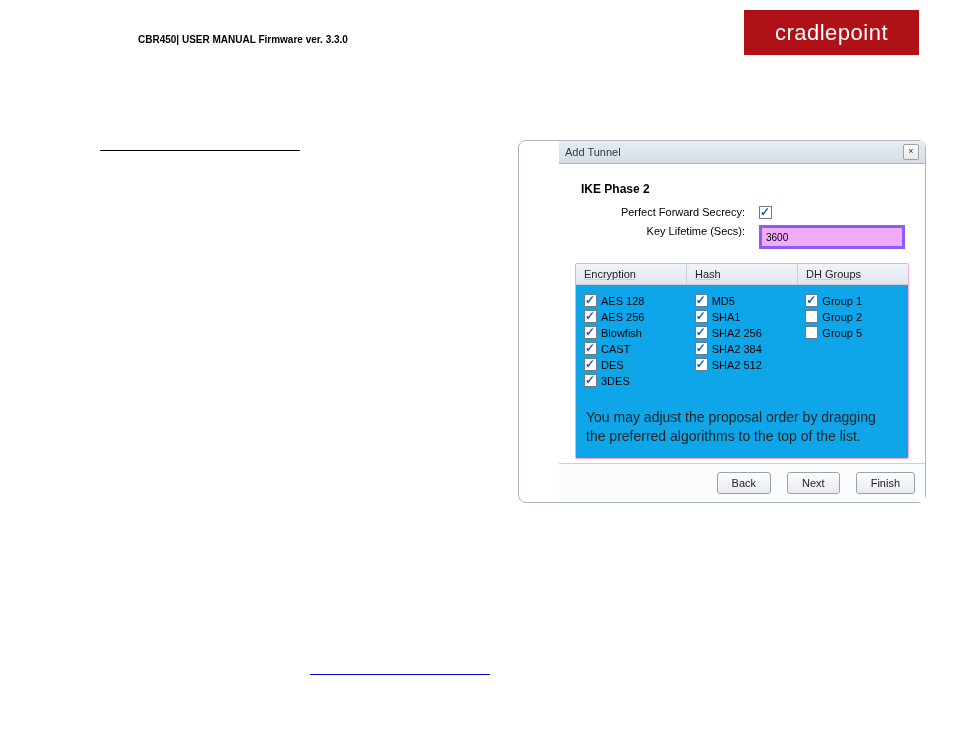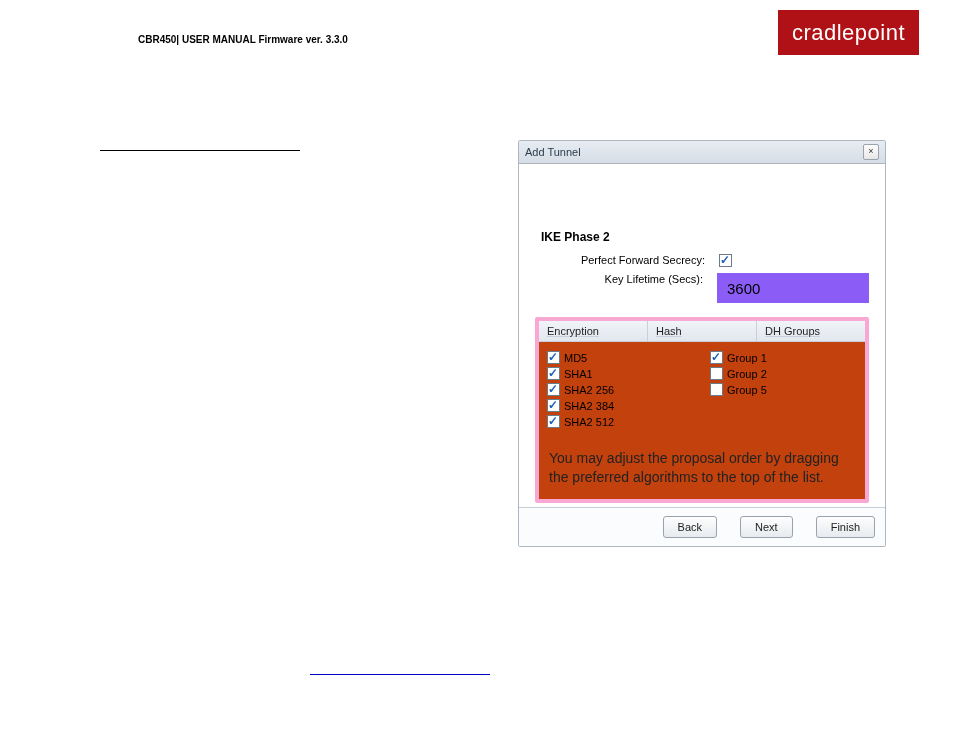--- a/index.html
+++ b/index.html
@@ -22,21 +22,21 @@
     left: 98px;
     top: 34px;
     font-size: 10px;
     font-weight: bold;
     margin-left: 40px;
   }
   .logo {
     position: absolute;
     right: 35px;
     top: 10px;
-    width: 141px;
+    width: 175px;
     height: 45px;
     background: #b01116;
     color: #fff;
     font-size: 22px;
     line-height: 45px;
     text-align: center;
     letter-spacing: 0.5px;
     font-family: Arial, Helvetica, sans-serif;
   }
   .section-underline {
@@ -54,24 +54,25 @@
     border-bottom: 1px solid #0000cc;
   }
 
   
   .dialog {
     position: absolute;
     left: 518px;
     top: 140px;
     width: 366px;
     border: 1px solid #aeb6c0;
-    border-radius: 2px;
+    border-radius: 8px;
     background: #fff;
     font-size: 11px;
     color: #000;
+    padding-left: 40px;
   }
   .dialog-titlebar {
     height: 22px;
     background: linear-gradient(#e7ecf2, #d6dde6);
     border-bottom: 1px solid #aeb6c0;
     display: flex;
     align-items: center;
     justify-content: space-between;
     padding: 0 6px;
   }
@@ -86,45 +87,44 @@
     border-radius: 2px;
     background: linear-gradient(#fdfdfd,#e7e7e7);
     font-size: 9px;
     line-height: 12px;
     text-align: center;
     color: #333;
     cursor: pointer;
   }
   .dialog-body {
     padding: 14px 16px 4px 16px;
-    margin-top: 48px;
   }
   .section-title {
     font-weight: bold;
     font-size: 12px;
     margin: 4px 0 10px 6px;
   }
   .form-row {
     display: flex;
     margin: 6px 0;
     gap: 8px;
   }
   .form-label {
     width: 170px;
     text-align: right;
     padding-right: 6px;
     font-size: 11px;
   }
   .text-input {
-    border: 6px solid #8b5cf6;
+    border: 3px solid #8b5cf6;
     height: 18px;
     width: 132px;
-    font-size: 15px;
+    font-size: 10px;
     padding: 0 4px;
-    background:#8b5cf6;
+    background:#f0abfc;
   }
   .chk {
     appearance: none;
     width: 13px;
     height: 13px;
     border: 1px solid #6a7b8d;
     background: #fff;
     position: relative;
     vertical-align: middle;
     margin: 0;
@@ -133,24 +133,24 @@
     content: "✓";
     position: absolute;
     left: 0px;
     top: -2px;
     font-size: 12px;
     color: #1b5fb5;
     font-weight: bold;
   }
 
   .cols-panel {
-    border: 4px solid #f9a8d4;
+    border: 1px solid #f9a8d4;
     border-radius: 2px;
     margin-top: 14px;
-    background: #c2410c;
+    background: #0ea5e9;
   }
   .cols-header {
     display: flex;
     background: linear-gradient(#f1f4f8,#e2e7ee);
     border-bottom: 1px solid #c8cfd8;
   }
   .cols-header > div {
     flex: 1;
     padding: 4px 8px;
     font-size: 11px;
@@ -179,21 +179,21 @@
     padding: 10px 10px 12px 10px;
     font-size: 14px;
     color: #222;
     line-height: 1.35;
   }
   .dialog-footer {
     border-top: 1px solid #c8cfd8;
     padding: 8px 10px;
     display: flex;
     justify-content: flex-end;
-    gap: 23px;
+    gap: 16px;
     background: #fbfcfd;
   }
   .btn {
     border: 1px solid #9aa3ad;
     background: linear-gradient(#fdfdfd,#e7ebef);
     border-radius: 3px;
     padding: 4px 14px;
     font-size: 11px;
     color: #222;
     cursor: pointer;
@@ -226,20 +226,46 @@
         <input type="text" class="text-input" value="3600" style="">
       </div>
 
       <div class="cols-panel">
         <div class="cols-header">
           <div>Encryption</div>
           <div>Hash</div>
           <div>DH Groups</div>
         </div>
         <div class="cols-body">
+          <div>
+            <div class="opt">
+                <input type="checkbox" class="chk" checked="" style="">
+                <span>AES 128</span>
+              </div>
+            <div class="opt">
+                <input type="checkbox" class="chk" checked="" style="">
+                <span>AES 256</span>
+              </div>
+            <div class="opt">
+                <input type="checkbox" class="chk" checked="" style="">
+                <span>Blowfish</span>
+              </div>
+            <div class="opt">
+                <input type="checkbox" class="chk" checked="" style="">
+                <span>CAST</span>
+              </div>
+            <div class="opt">
+                <input type="checkbox" class="chk" checked="" style="">
+                <span>DES</span>
+              </div>
+            <div class="opt">
+                <input type="checkbox" class="chk" checked="" style="">
+                <span>3DES</span>
+              </div>
+          </div>
           <div>
             <div class="opt">
                 <input type="checkbox" class="chk" checked="" style="">
                 <span>MD5</span>
               </div>
             <div class="opt">
                 <input type="checkbox" class="chk" checked="" style="">
                 <span>SHA1</span>
               </div>
             <div class="opt">

